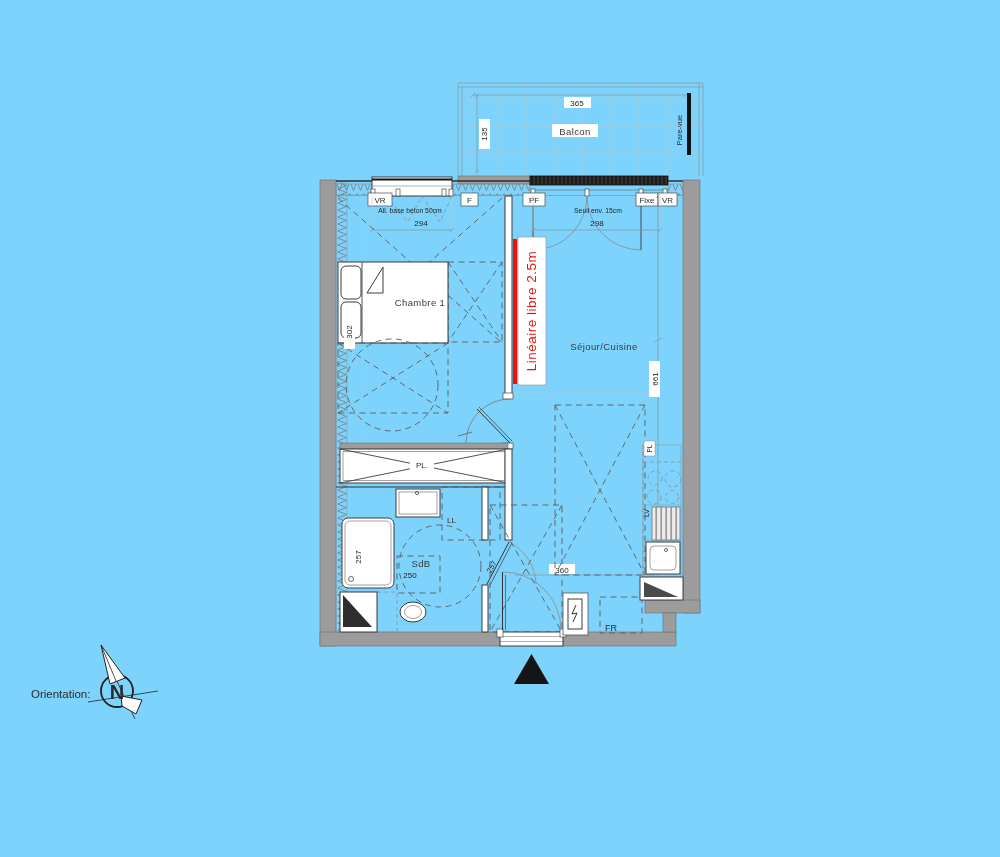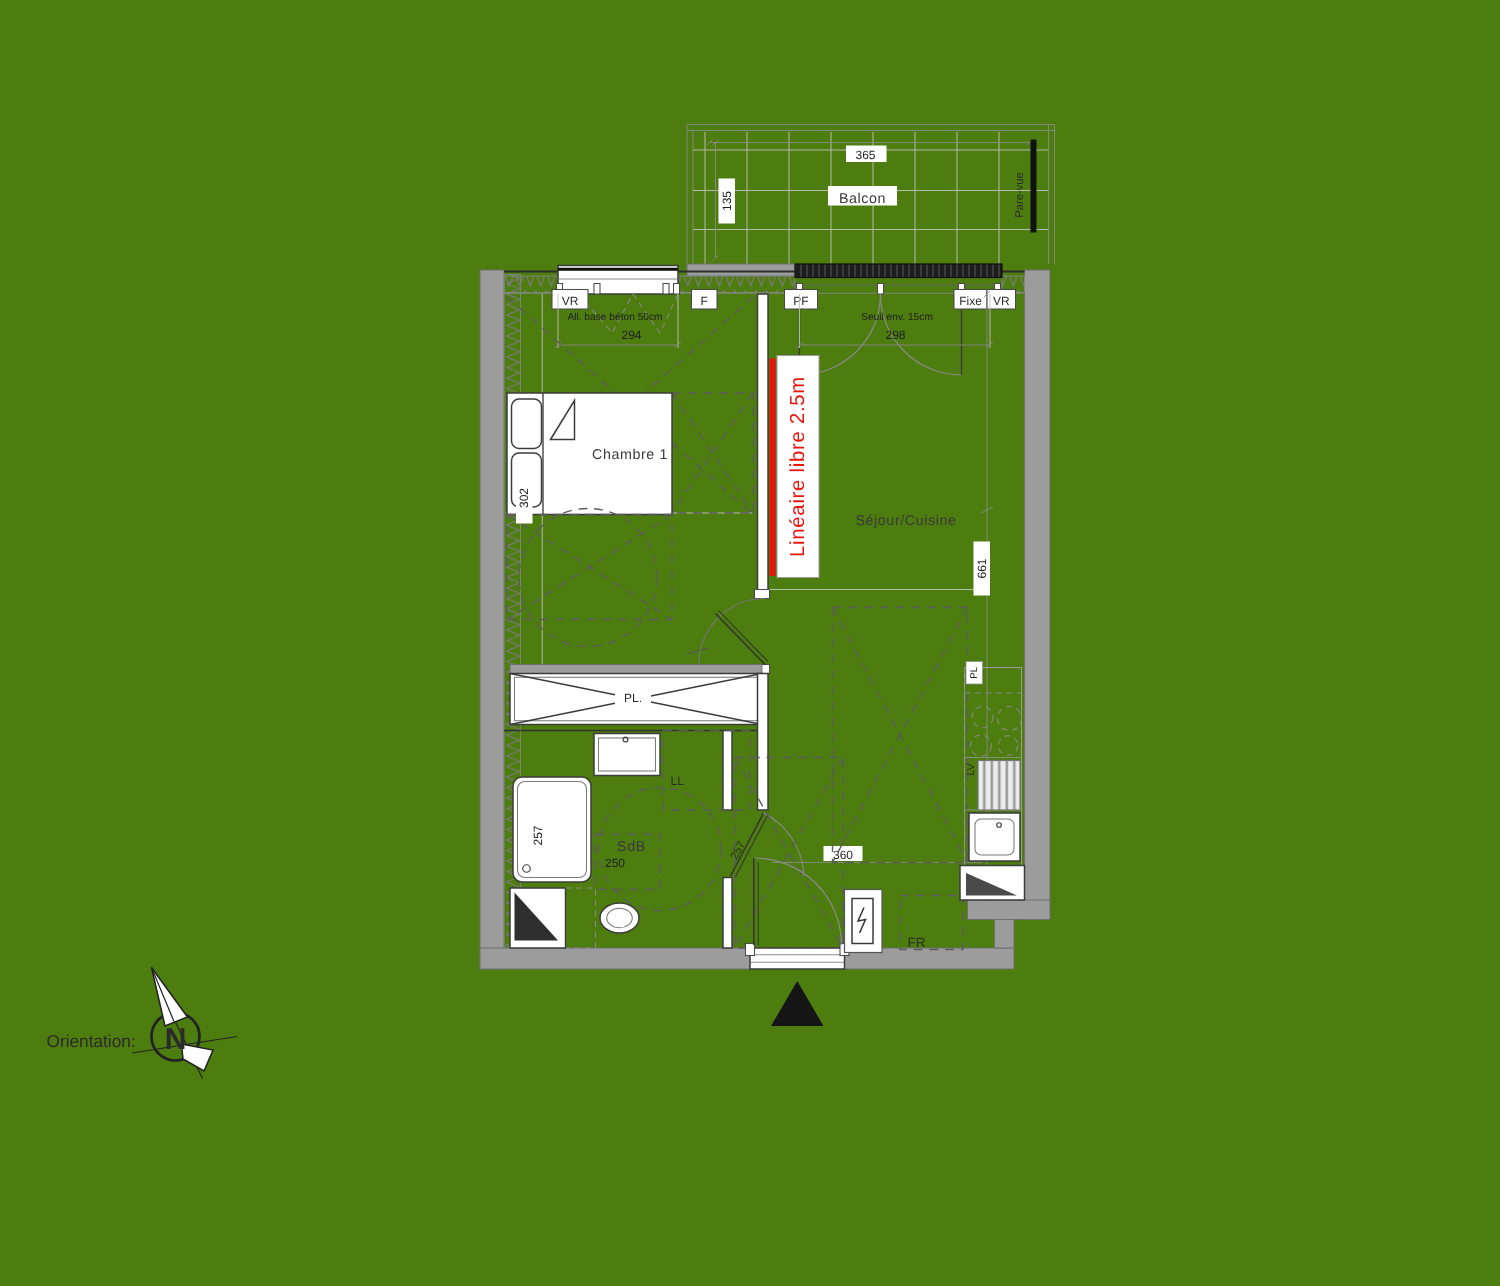--- a/index.html
+++ b/index.html
@@ -1,21 +1,21 @@
 <!DOCTYPE html>
 <html style="--wall: #9c9c9c; --red: #e8150d; --line: #333333;"><head>
 <meta charset="utf-8">
 <style>
   :root{
     --wall:#9c9c9c;
     --red:#e8150d;
     --line:#333333;
   }
   html,body{margin:0;padding:0;background:#ffffff;}
-  #stage{position:relative;width:1000px;height:857px;background:#4d7c0f;overflow:hidden;
+  #stage{position:relative;width:1000px;height:857px;background:#7dd3fc;overflow:hidden;
          font-family:"Liberation Sans", sans-serif;}
   svg text{font-family:"Liberation Sans", sans-serif;fill:#2b2b2b;}
   .wall{fill:var(--wall);stroke:#6e6e6e;stroke-width:.6;}
   .thin{stroke:#3c3c3c;stroke-width:.9;fill:none;}
   .lite{stroke:#c2c2c2;stroke-width:.6;fill:none;}
   .dim{stroke:#8a8a8a;stroke-width:.6;fill:none;}
   .dash{stroke:#5c5c5c;stroke-width:.9;fill:none;stroke-dasharray:6 4.5;}
   .dashlite{stroke:#8a8a8a;stroke-width:.7;fill:none;stroke-dasharray:4 3;}
   .fixture{fill:#ffffff;stroke:#3c3c3c;stroke-width:1;}
   .fixin{fill:none;stroke:#7a7a7a;stroke-width:.7;}

